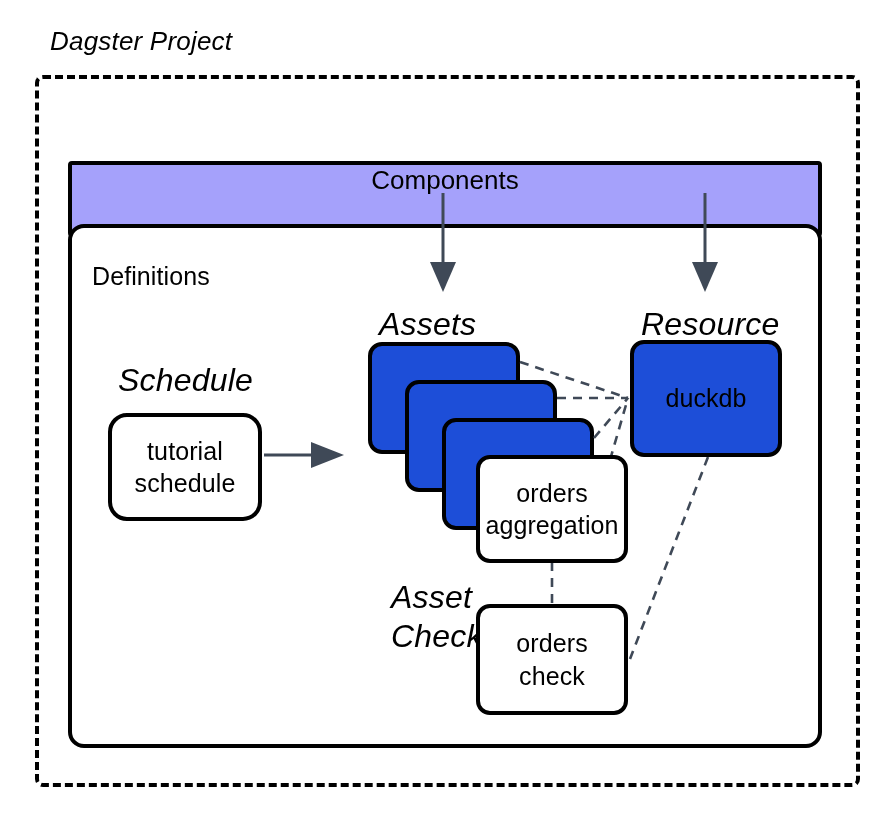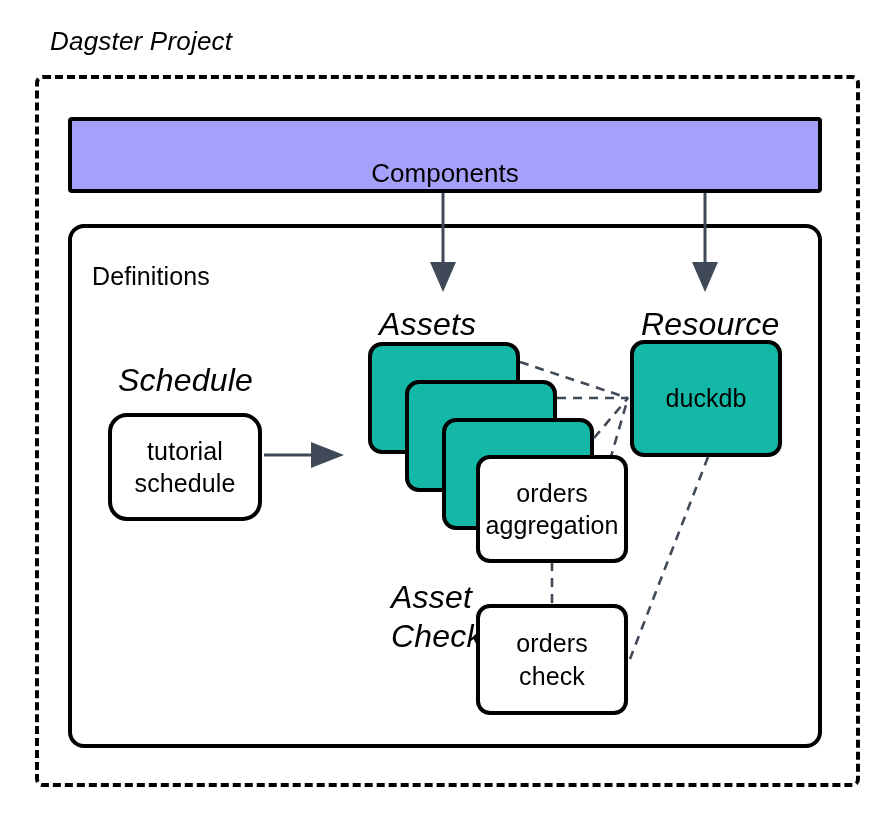--- a/index.html
+++ b/index.html
@@ -35,21 +35,21 @@
     justify-content: center;
     text-align: center;
     border: 4px solid #000000;
     border-radius: 14px;
     background: #ffffff;
     font-size: 25px;
     line-height: 1.3;
     letter-spacing: .1px;
   }
   .node.purple {
-    background: #14b8a6;
+    background: #1d4ed8;
   }
   .label {
     position: absolute;
     font-style: italic;
     font-size: 32px;
     white-space: pre-line;
     line-height: 1.22;
     letter-spacing: .2px;
   }
   .plain-label {
@@ -72,23 +72,24 @@
     border-radius: 16px;
     background: #ffffff;
   }
   .comp-box {
     position: absolute;
     box-sizing: border-box;
     border: 4px solid #000000;
     border-radius: 4px;
     background: #A5A1FB;
     display: flex;
-    align-items: flex-end;
+    align-items: flex-start;
     justify-content: center;
     font-size: 26px;
+    margin-top: 44px;
   }
 </style>
 </head>
 <body>
 
 <div id="stage">
 
   <div class="label" style="left: 50px; top: 26px; font-size: 26px; white-space: pre-line;">Dagster Project</div>
 
   <div class="outer-dashed" style="left:35px; top:75px; width:825px; height:712px;"></div>

